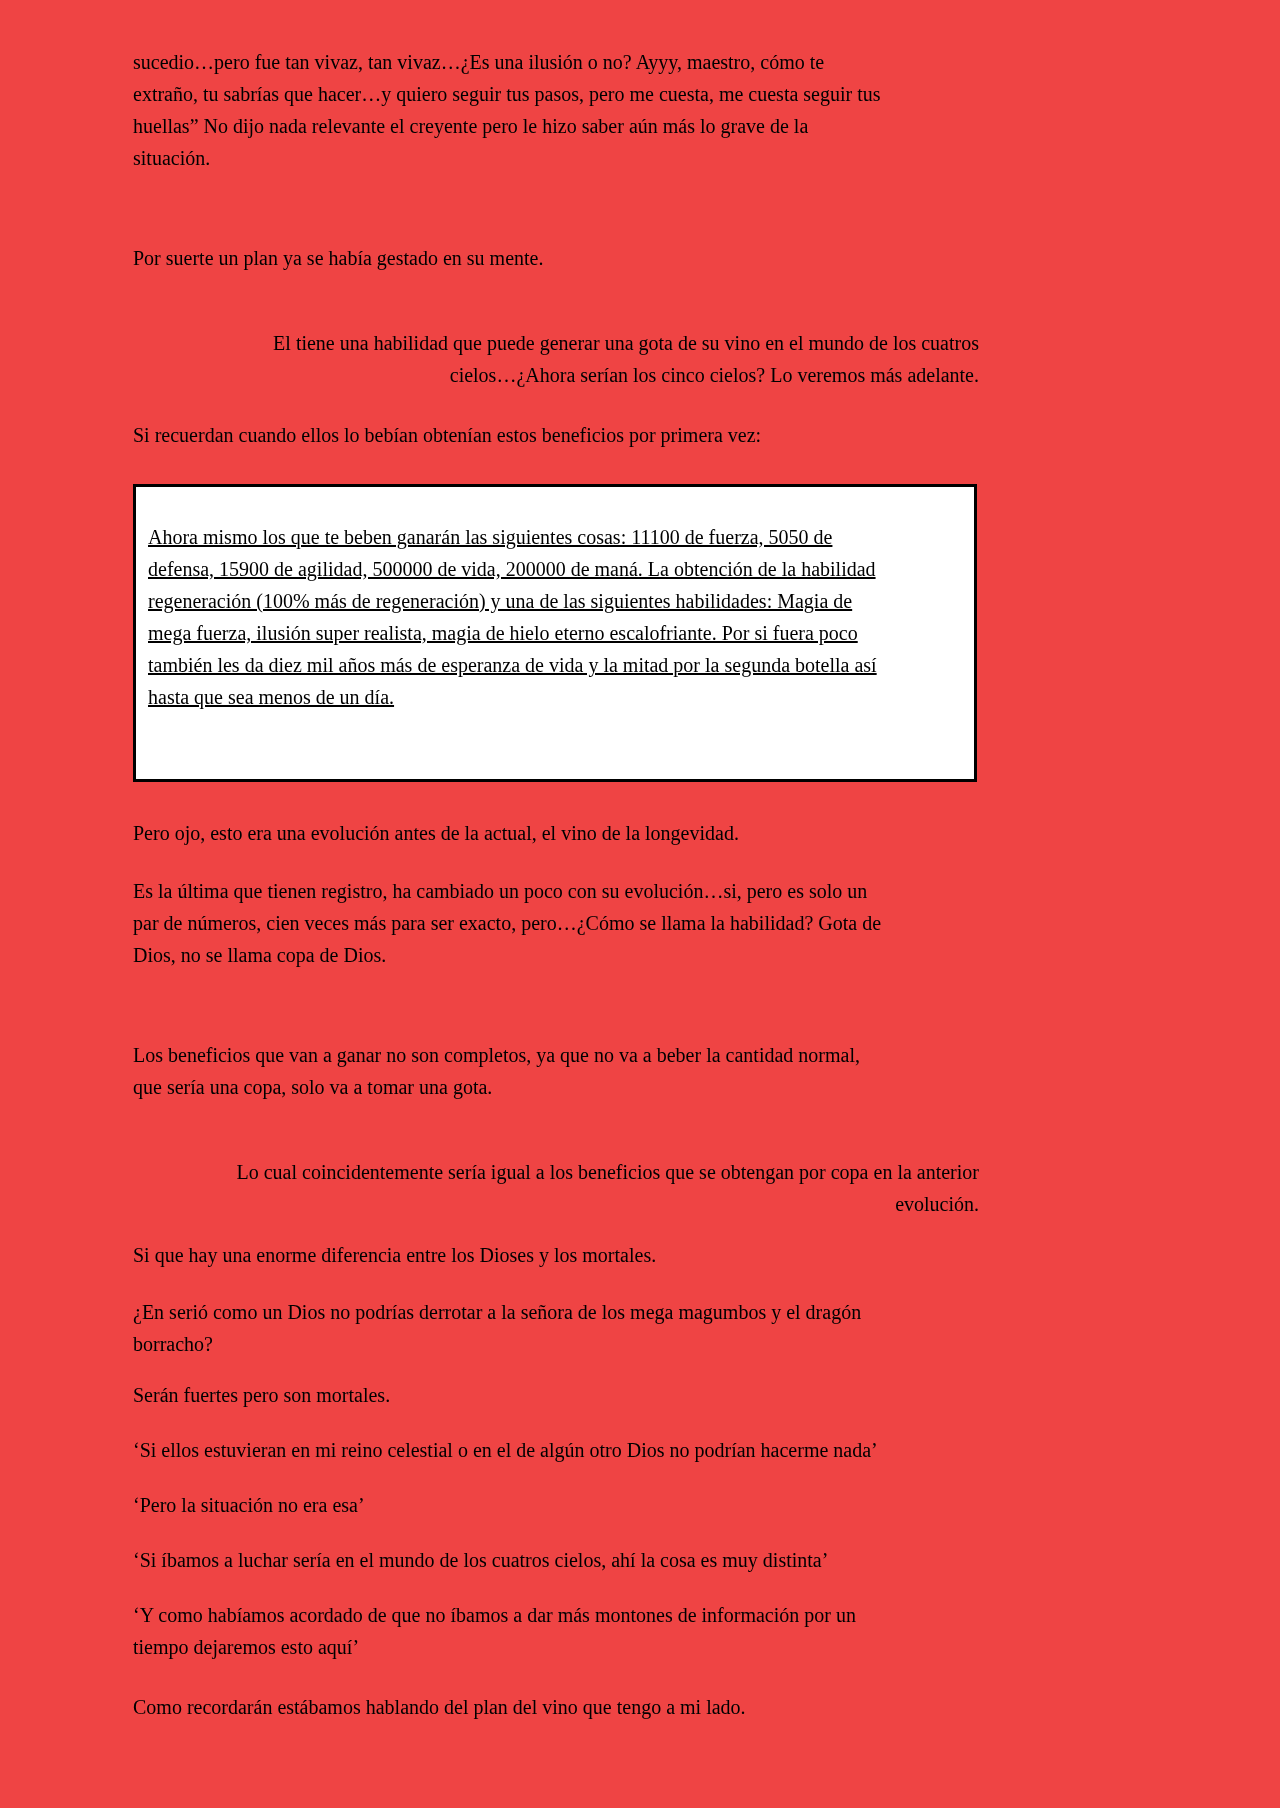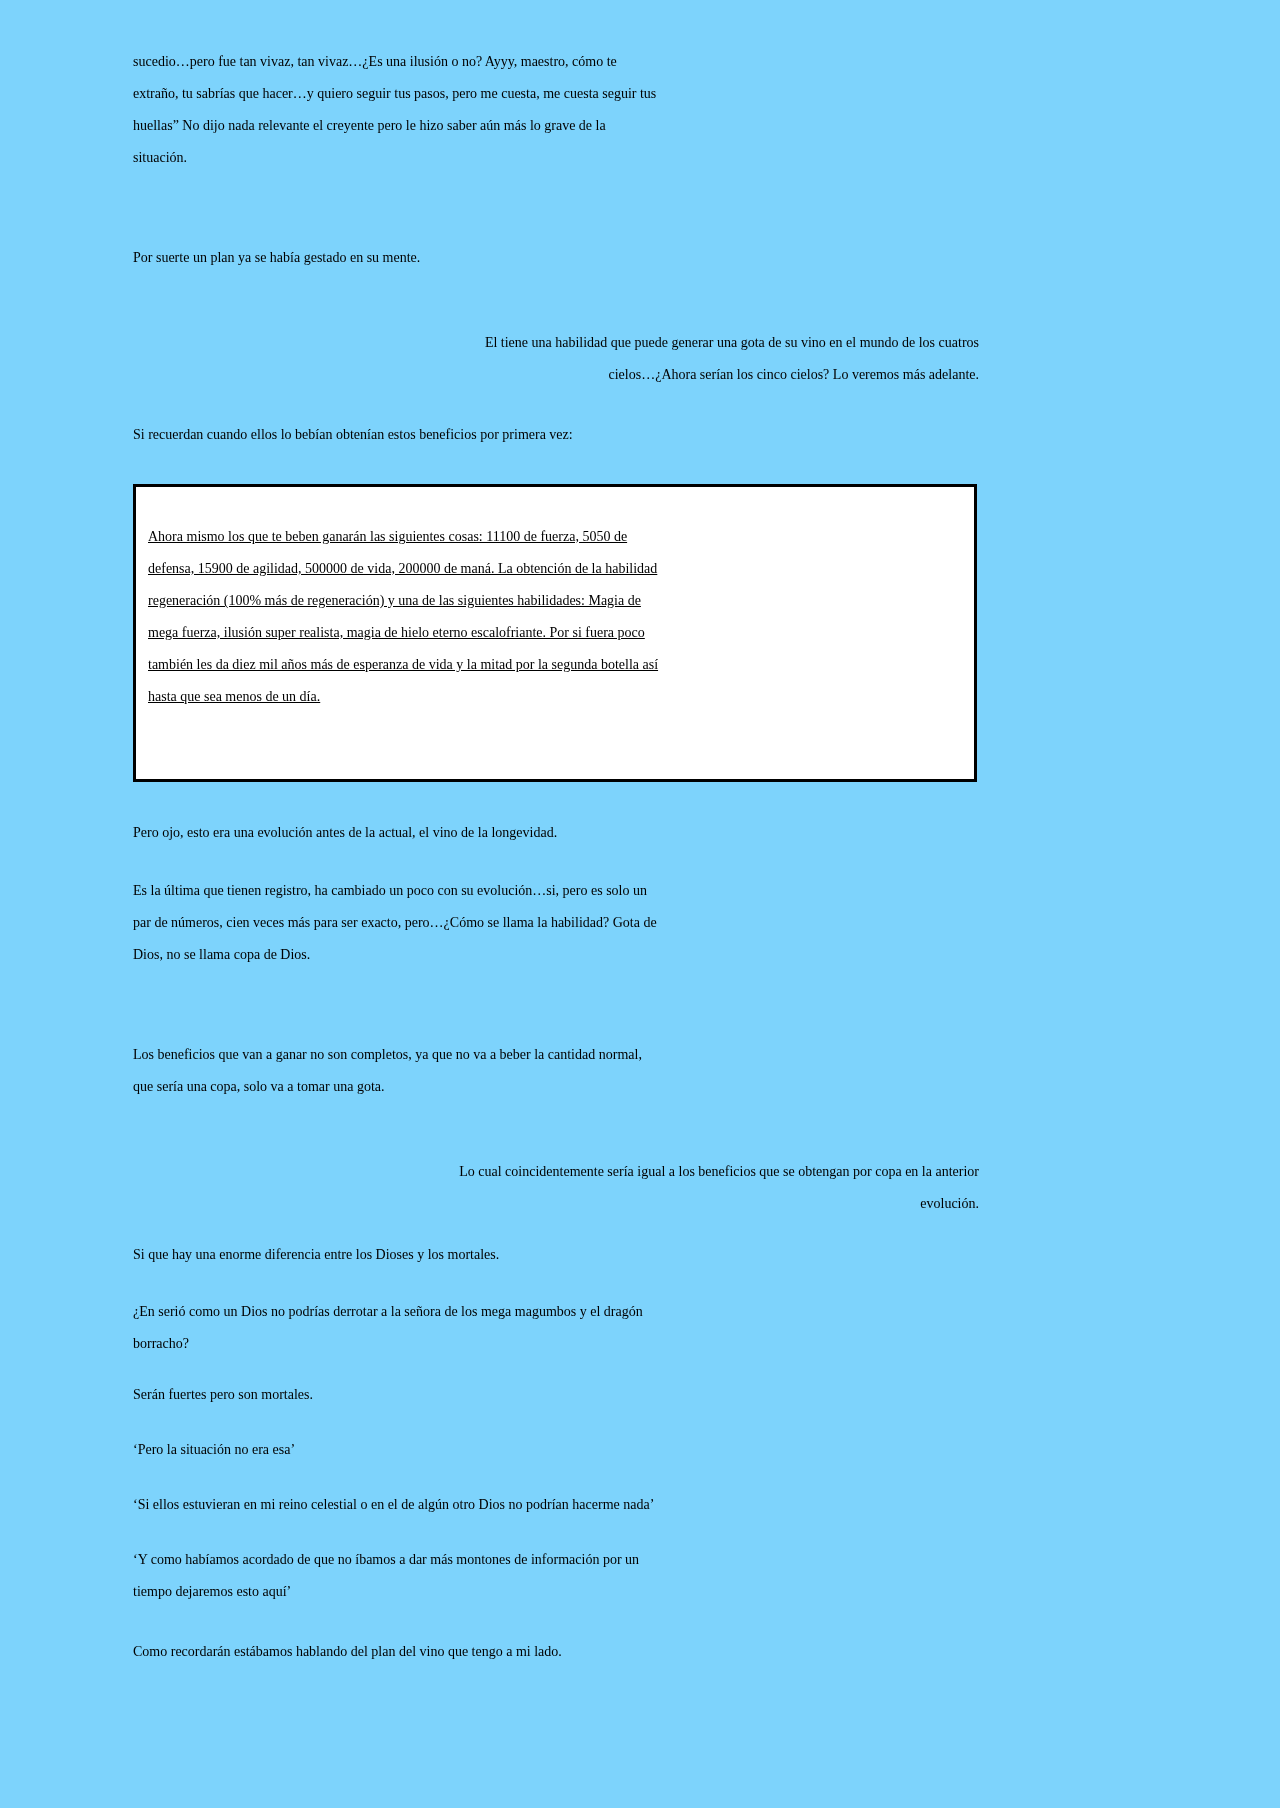--- a/index.html
+++ b/index.html
@@ -4,26 +4,26 @@
 <style>
   html, body {
     margin: 0;
     padding: 0;
     background: #ffffff;
   }
   .page {
     position: relative;
     width: 1280px;
     height: 1808px;
-    background: #7dd3fc;
+    background: #ef4444;
     box-sizing: border-box;
     padding: 46px 0 0 133px;
     color: #000000;
     font-family: "Liberation Serif", "DejaVu Serif", serif;
-    font-size: 14px;
+    font-size: 20px;
     line-height: 32px;
     overflow: hidden;
   }
   .para {
     margin: 0;
     width: 846px;
     white-space: pre-line;
     color: #000000;
   }
   
@@ -76,19 +76,20 @@
 par de números, cien veces más para ser exacto, pero…¿Cómo se llama la habilidad? Gota de
 Dios, no se llama copa de Dios.</p>
   <p class="para mt-46">Los beneficios que van a ganar no son completos, ya que no va a beber la cantidad normal,
 que sería una copa, solo va a tomar una gota.</p>
   <p class="para mt-53">Lo cual coincidentemente sería igual a los beneficios que se obtengan por copa en la anterior
 evolución.</p>
   <p class="para mt-19">Si que hay una enorme diferencia entre los Dioses y los mortales.</p>
   <p class="para mt-25">¿En serió como un Dios no podrías derrotar a la señora de los mega magumbos y el dragón
 borracho?</p>
   <p class="para mt-19">Serán fuertes pero son mortales.</p>
+  <p class="para mt-23">‘Si ellos estuvieran en mi reino celestial o en el de algún otro Dios no podrían hacerme nada’</p>
   <p class="para mt-23">‘Pero la situación no era esa’</p>
-  <p class="para mt-23">‘Si ellos estuvieran en mi reino celestial o en el de algún otro Dios no podrían hacerme nada’</p>
+  <p class="para mt-23">‘Si íbamos a luchar sería en el mundo de los cuatros cielos, ahí la cosa es muy distinta’</p>
   <p class="para mt-23">‘Y como habíamos acordado de que no íbamos a dar más montones de información por un
 tiempo dejaremos esto aquí’</p>
   <p class="para mt-28">Como recordarán estábamos hablando del plan del vino que tengo a mi lado.</p>
 
 </div>
 
 </body></html>

